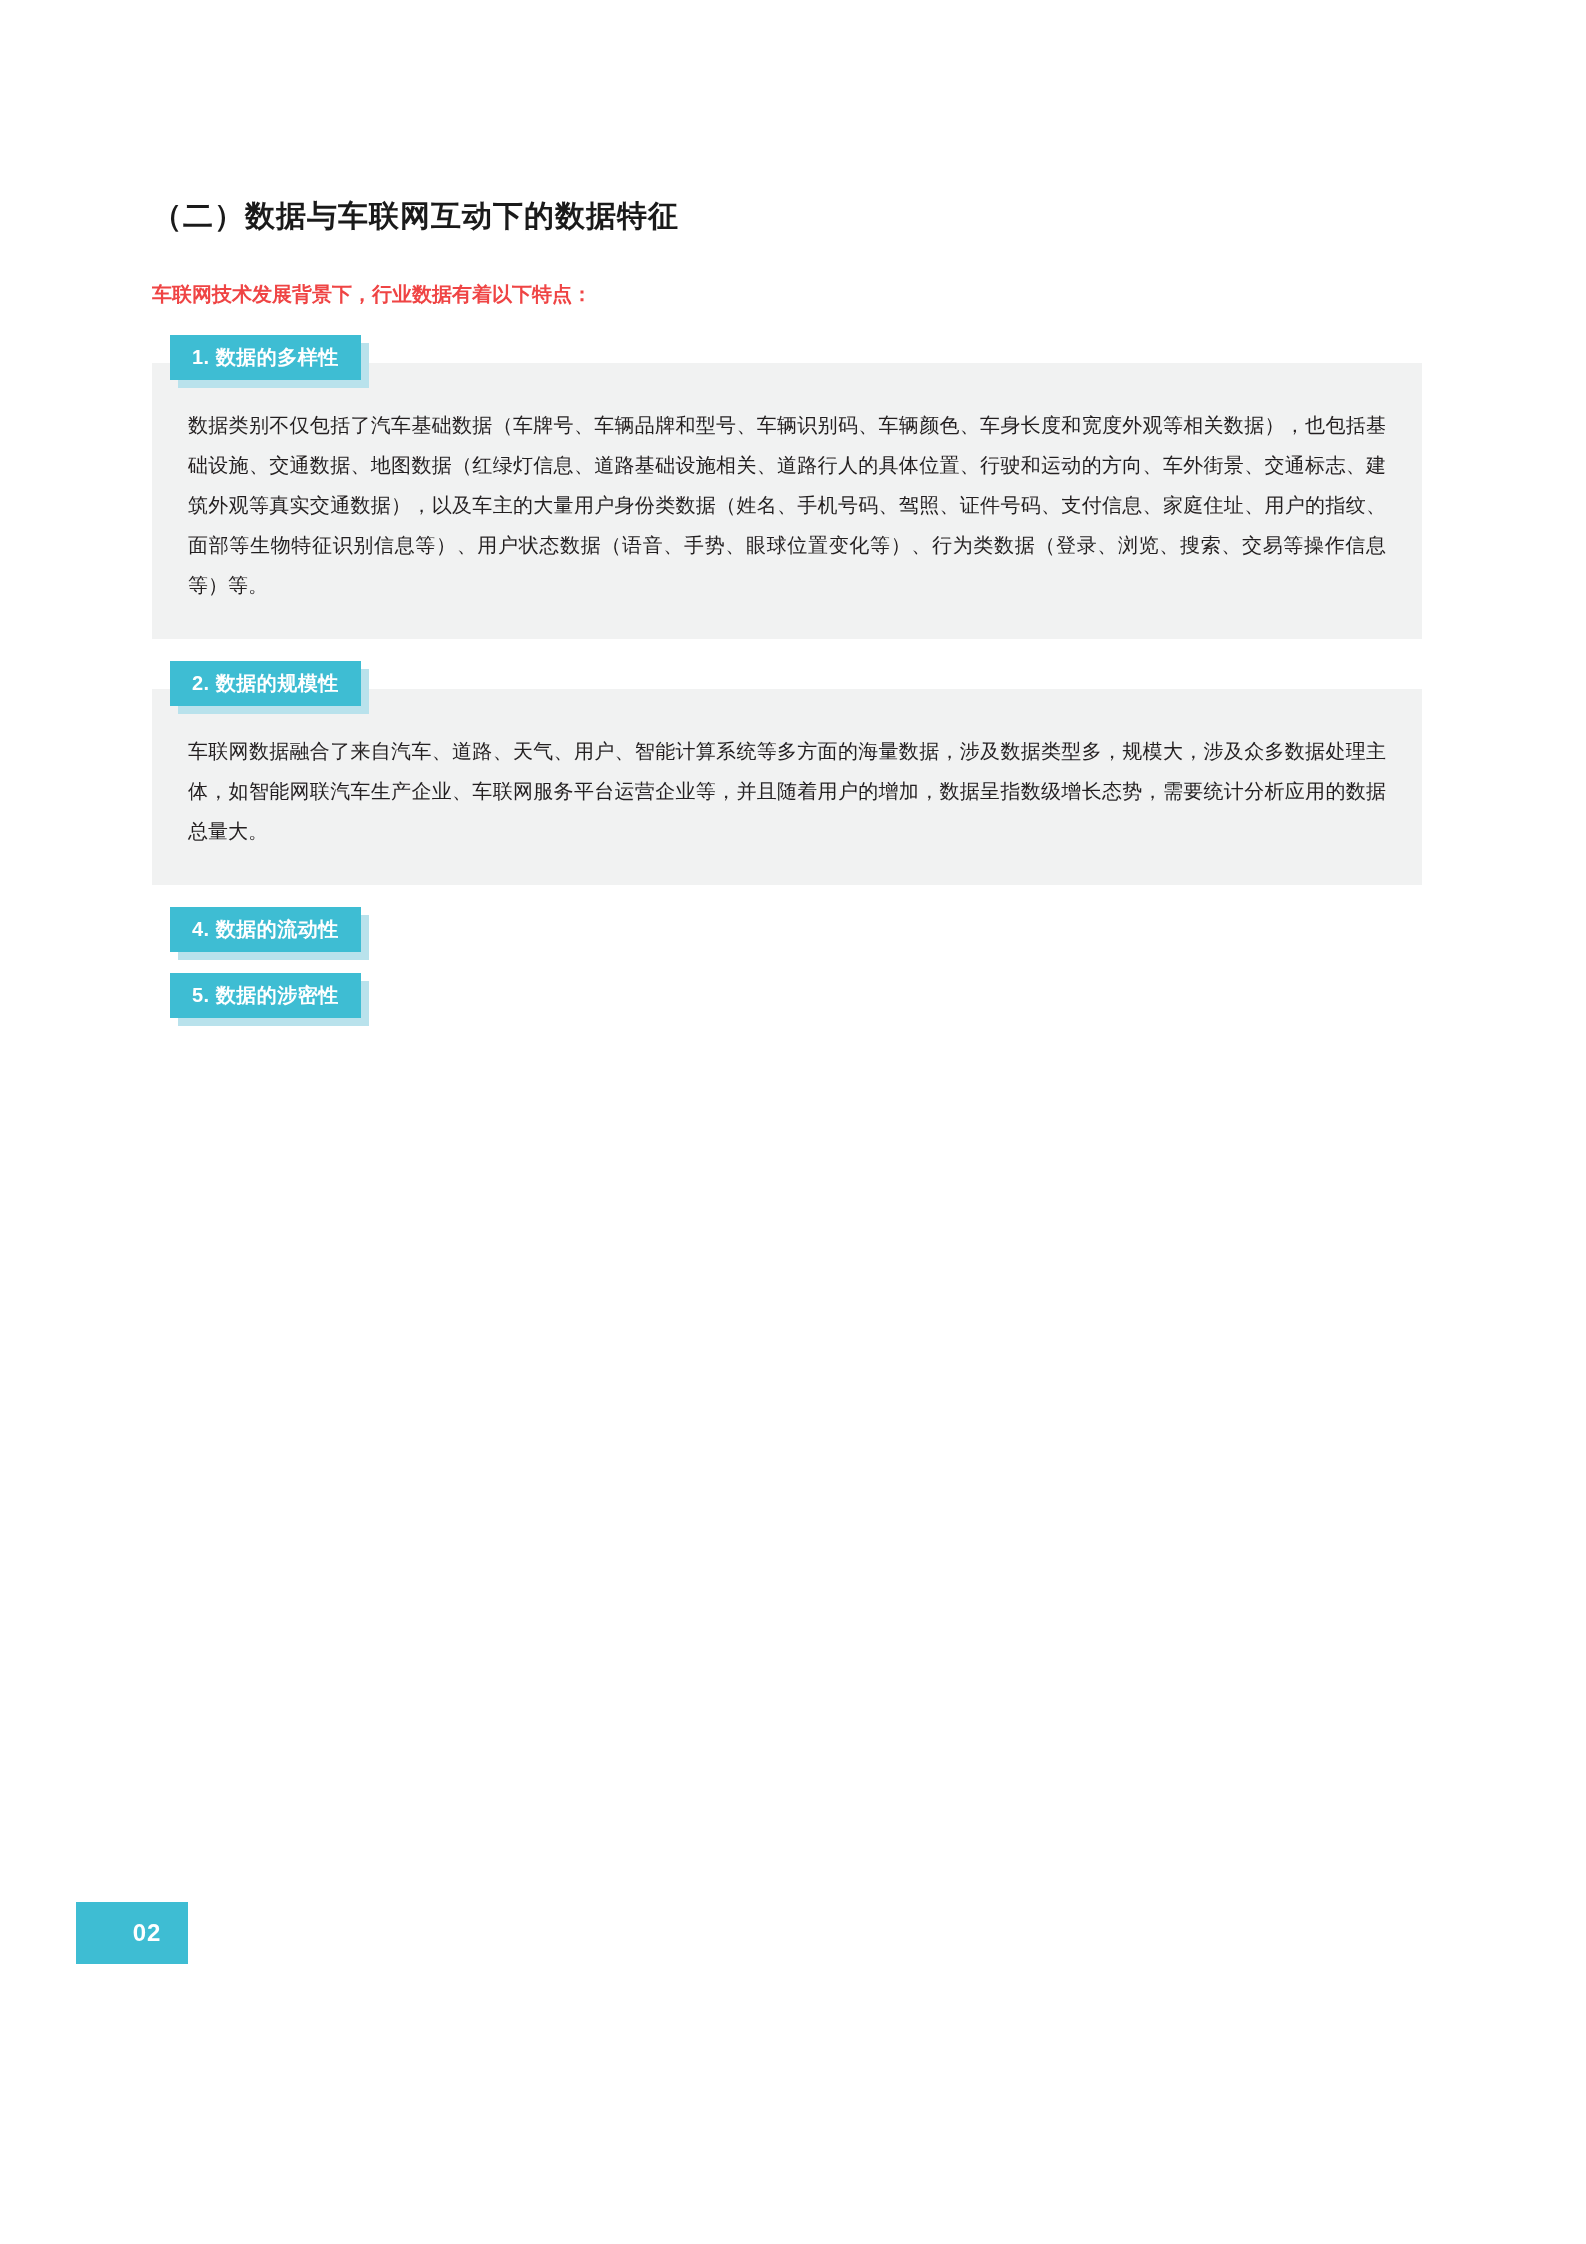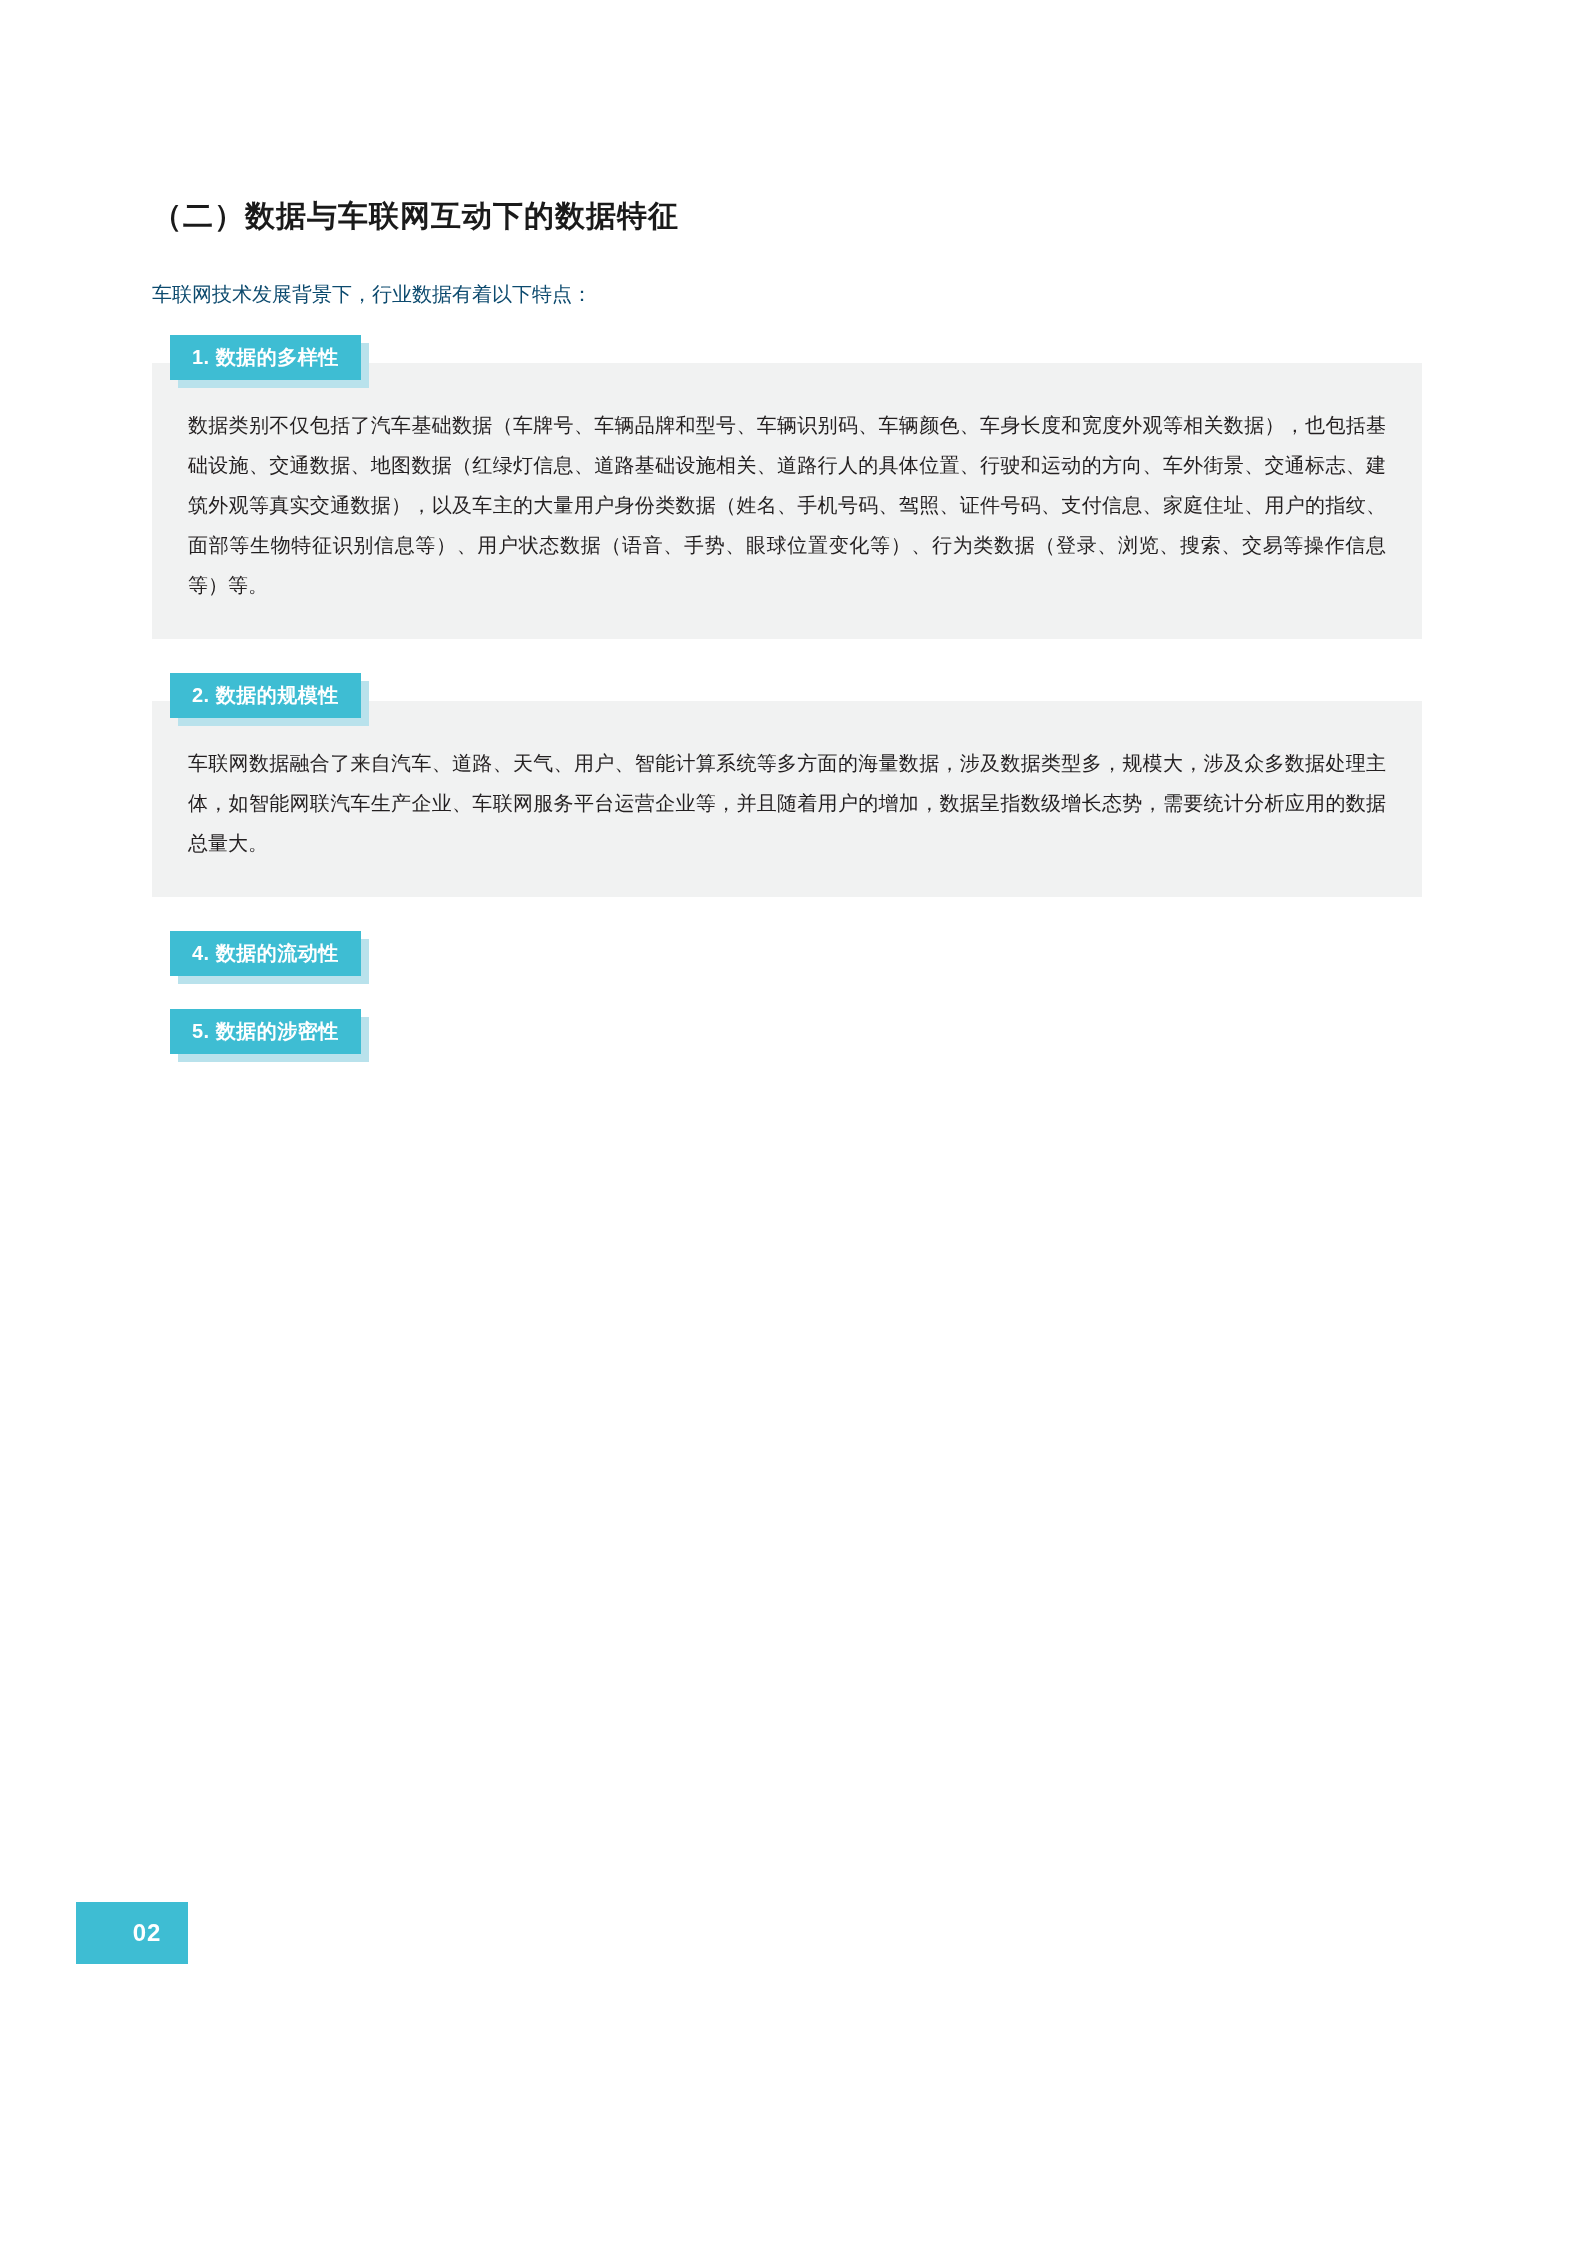--- a/index.html
+++ b/index.html
@@ -35,28 +35,28 @@
     font-size: 30px;
     font-weight: bold;
     letter-spacing: 1px;
     color: #1a1a1a;
     margin: 0 0 44px 0;
     line-height: 1.3;
   }
 
   .lead {
     font-size: 20px;
-    font-weight: normal;
-    color: #0c4a6e;
+    font-weight: bold;
+    color: #ef4444;
     margin: 0 0 26px 0;
     line-height: 1.5;
   }
 
   .item {
-    margin-bottom: 34px;
+    margin-bottom: 22px;
     position: relative;
   }
 
   .tag-wrap {
     position: relative;
     height: 44px;
     margin-left: 18px;
     z-index: 3;
   }
 

